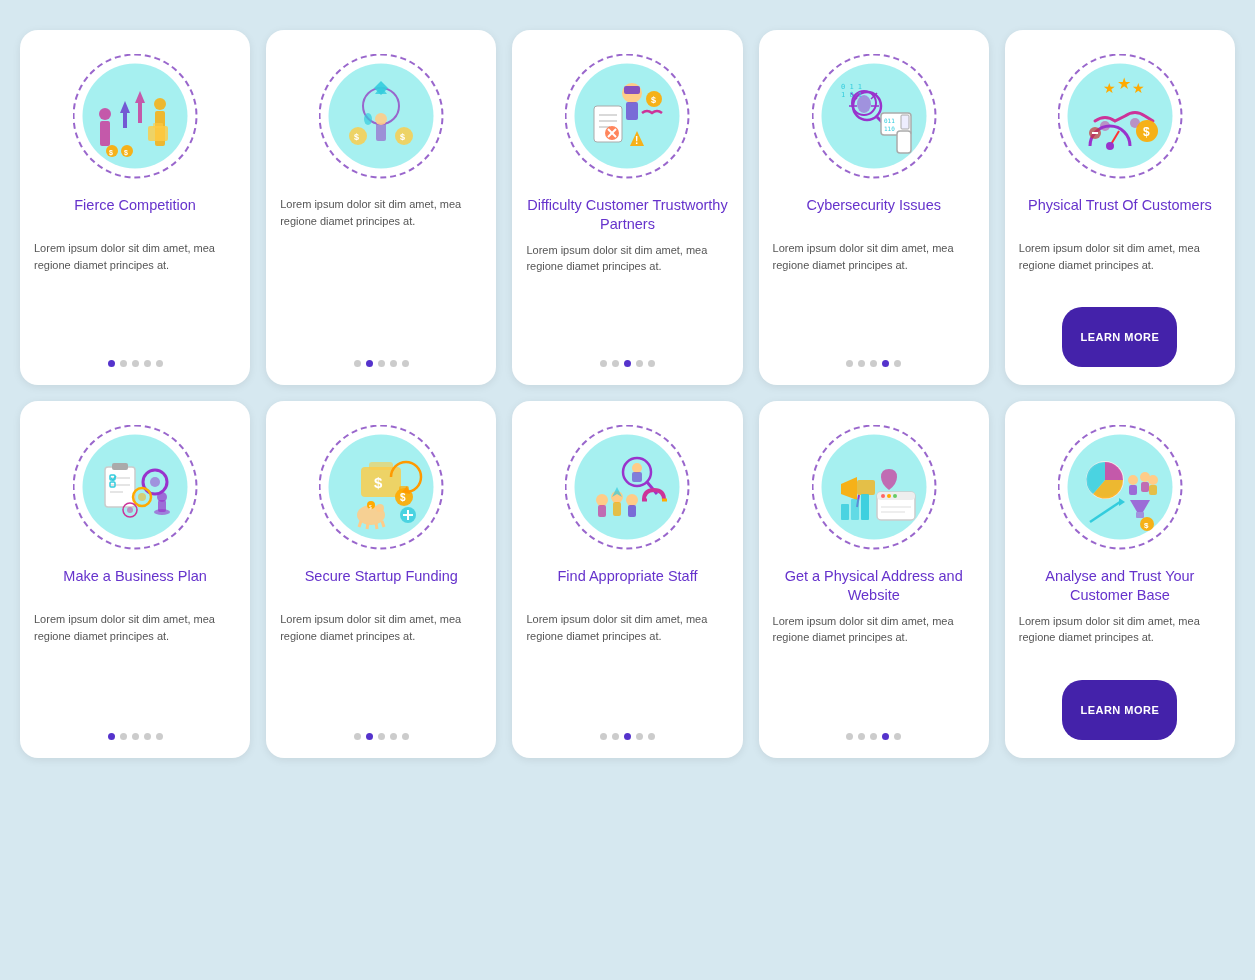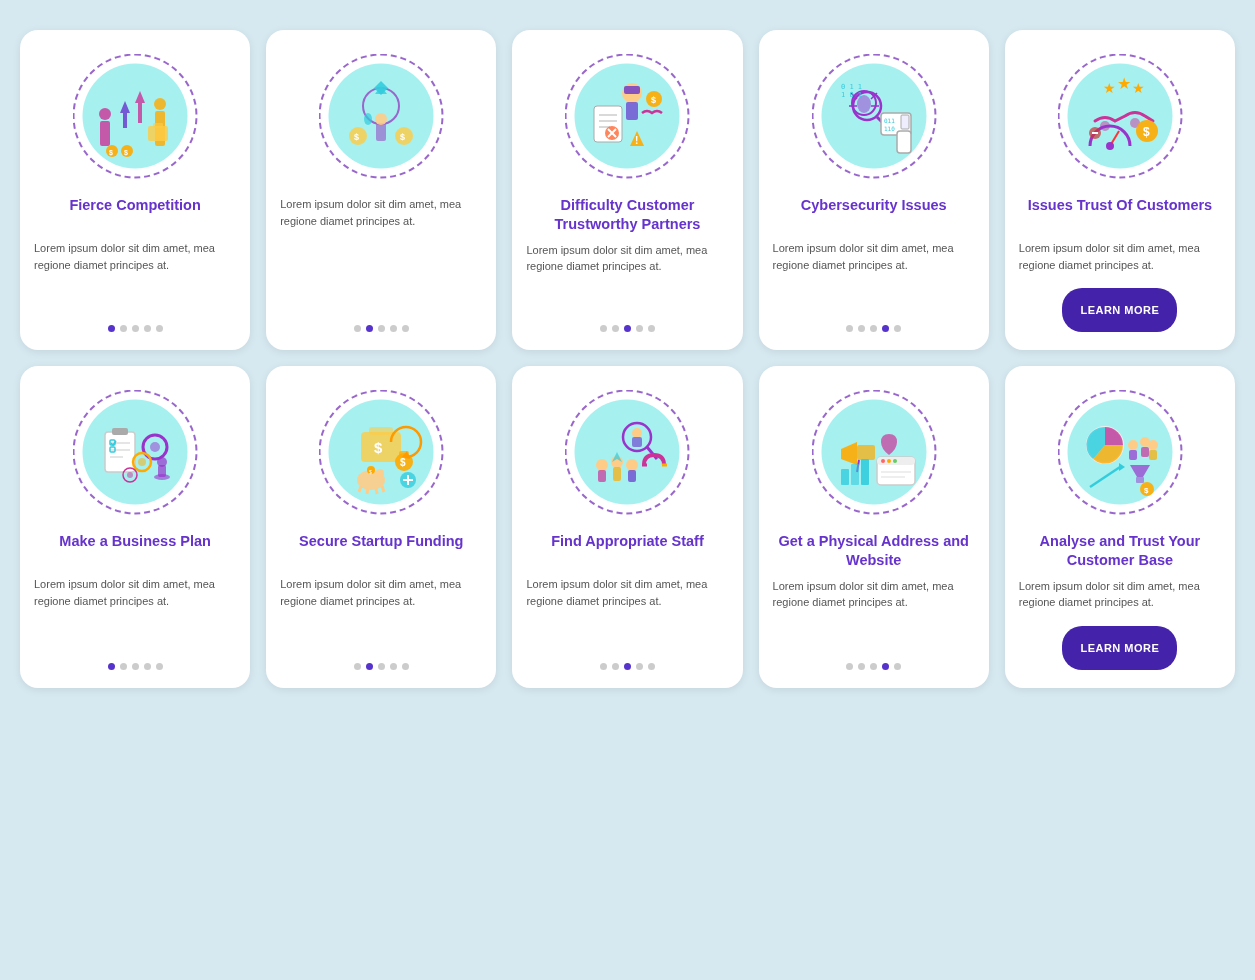--- a/index.html
+++ b/index.html
@@ -65,21 +65,21 @@
 
     .icon-svg {
       position: relative;
       z-index: 2;
       width: 90px;
       height: 90px;
     }
 
     .card-title {
       font-size: 14.5px;
-      font-weight: 700;
+      font-weight: 400;
       text-align: center;
       margin-bottom: 8px;
       line-height: 1.3;
       min-height: 36px;
     }
 
     .card-body {
       font-size: 11px;
       color: #555;
       text-align: left;
@@ -105,26 +105,26 @@
 
     .dot.active {
       background: #5533cc;
     }
 
     .learn-btn {
       background: #4422aa;
       color: white;
       border: none;
       border-radius: 20px;
-      padding: 16px 18px;
+      padding: 24px 18px;
       font-size: 11px;
       font-weight: 600;
       cursor: pointer;
       letter-spacing: 0.5px;
-      margin-top: 5px;
+      margin-top: 24px;
     }
 
     .title-purple { color: #6633cc; }
   </style>
 </head>
 <body>
 
 <div class="grid">
 
   <div class="card">
@@ -291,21 +291,21 @@
         <line x1="35" y1="75" x2="44" y2="60" stroke="#ff3333" stroke-width="2"></line>
         <circle cx="35" cy="75" r="4" fill="#9933cc"></circle>
 
         <circle cx="72" cy="60" r="11" fill="#ffaa00" opacity="0.9"></circle>
         <text x="68" y="65" font-size="12" fill="white" font-weight="bold">$</text>
 
         <circle cx="20" cy="62" r="6" fill="#cc3333" opacity="0.7"></circle>
         <line x1="17" y1="62" x2="23" y2="62" stroke="white" stroke-width="2"></line>
       </svg>
     </div>
-    <div class="card-title title-purple">Issues Trust Of Customers</div>
+    <div class="card-title title-purple">Physical Trust Of Customers</div>
     <div class="card-body">Lorem ipsum dolor sit dim amet, mea regione diamet principes at.</div>
     <button class="learn-btn">LEARN MORE</button>
   </div>
 
   <div class="card">
     <div class="icon-area">
       <div class="icon-circle"></div>
       <div class="icon-dashed-border"></div>
       <svg class="icon-svg" viewBox="0 0 90 90">
 

